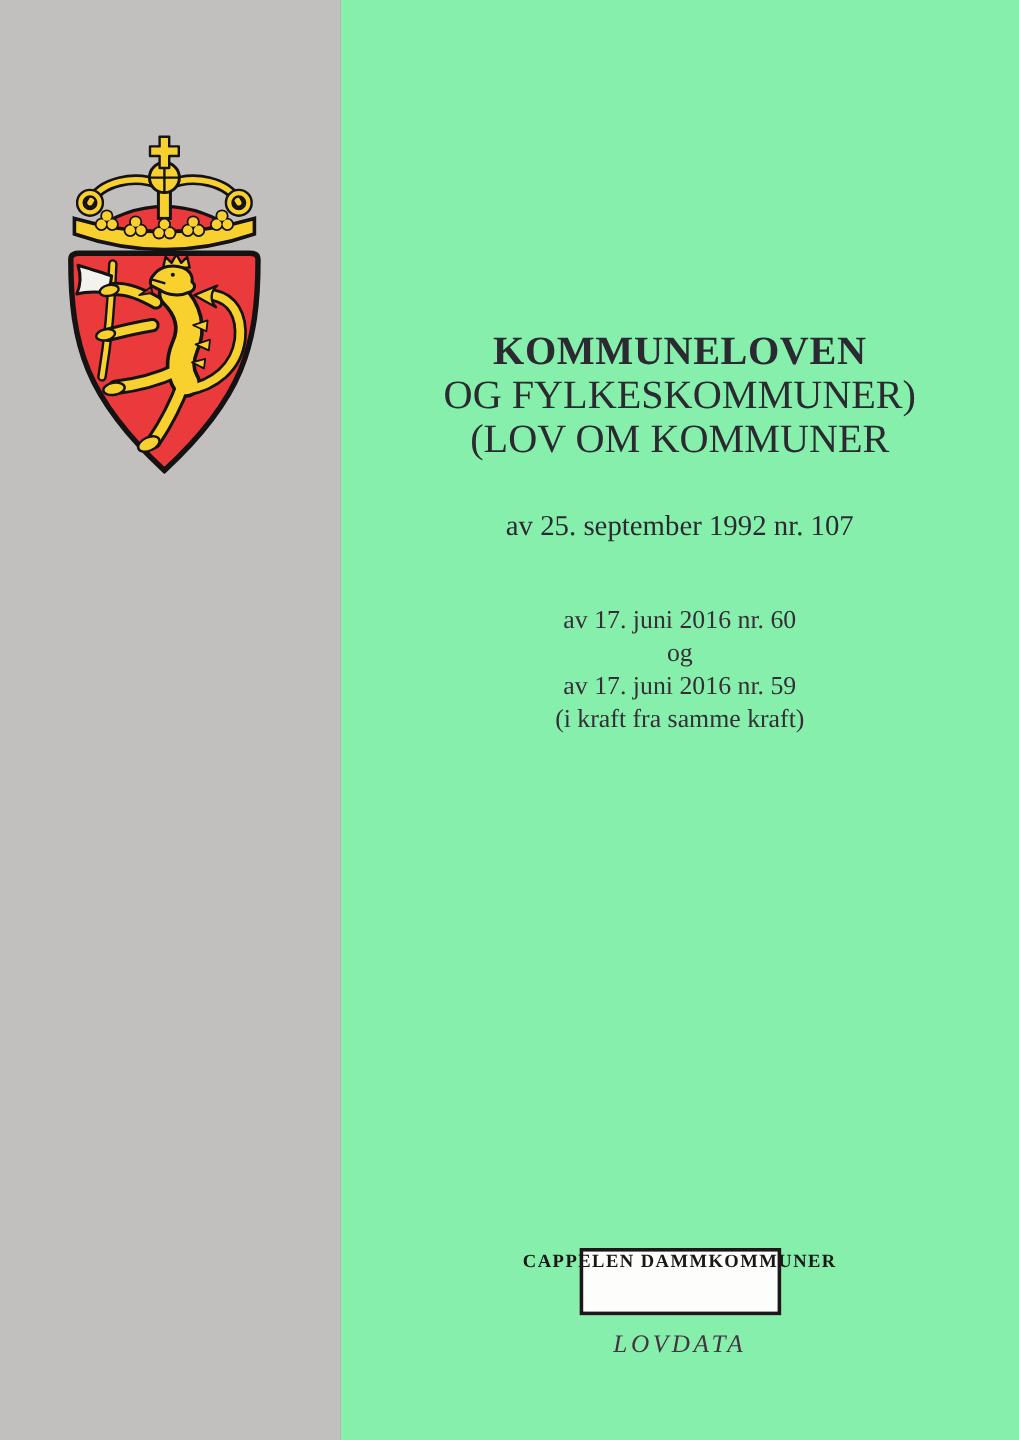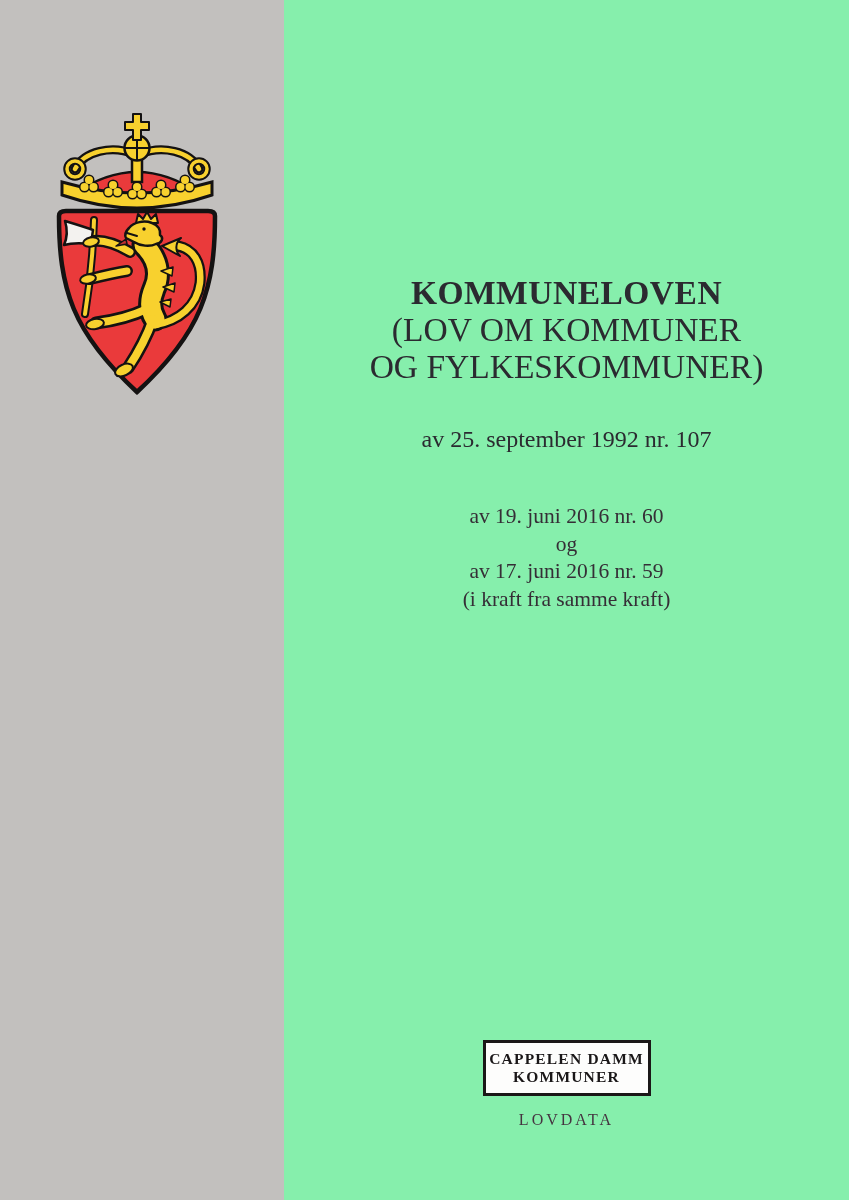--- a/index.html
+++ b/index.html
@@ -37,29 +37,29 @@
   }
   .amendments{
     position:absolute;left:0;right:0;top:503px;
     text-align:center;color:#352e36;
     font-size:21.5px;line-height:27.5px;
   }
   .publisher-box{
     position:absolute;left:50%;top:1040px;transform:translateX(-50%);
     width:168px;height:56px;box-sizing:border-box;
     background:#fdfdfc;border:3px solid #1b1818;
-    display:flex;flex-direction:column;justify-content:center;
+    display:flex;flex-direction:row;justify-content:center;
     color:#1a1718;font-weight:bold;
     font-size:15.5px;line-height:18px;letter-spacing:1.2px;
     text-align:center;white-space:nowrap;
   }
   .imprint{
     position:absolute;left:0;right:0;top:1106px;
     text-align:center;color:#453440;
-    font-size:16px;line-height:28px;letter-spacing:3px;
+    font-size:21px;line-height:28px;letter-spacing:3px;font-style:italic;
   }
 </style>
 </head>
 <body>
 
 <div class="gray-panel">
   <svg class="coat-of-arms" viewBox="0 0 166 284" width="166" height="284" xmlns="http://www.w3.org/2000/svg">
 
     <g>
       <path d="M20,82 Q83,38 146,82 Q83,100 20,82 Z" fill="#ea3a3b" stroke="#141212" stroke-width="2.5"></path>
@@ -162,28 +162,28 @@
       <path d="M72,127 L62,134 L73,132 Z" fill="#c03030" stroke="#141212" stroke-width="1.5" stroke-linejoin="round"></path>
       <path d="M73,121 L83,124" fill="none" stroke="#141212" stroke-width="2" stroke-linecap="round"></path>
       <circle cx="90" cy="117" r="1.7" fill="#141212"></circle>
     </g>
   </svg>
 </div>
 
 <div class="red-panel">
   <div class="title-block">
     <h1 class="title-main">KOMMUNELOVEN</h1>
+    <div class="title-sub">OG FYLKESKOMMUNER)</div>
     <div class="title-sub">(LOV OM KOMMUNER</div>
-    <div class="title-sub">OG FYLKESKOMMUNER)</div>
   </div>
 
   <div class="date-line">av 25. september 1992 nr. 107</div>
 
   <div class="amendments">
-    <div>av 19. juni 2016 nr. 60</div>
+    <div>av 17. juni 2016 nr. 60</div>
     <div>og</div>
     <div>av 17. juni 2016 nr. 59</div>
     <div>(i kraft fra samme kraft)</div>
   </div>
 
   <div class="publisher-box">
     <div>CAPPELEN DAMM</div>
     <div>KOMMUNER</div>
   </div>
 

